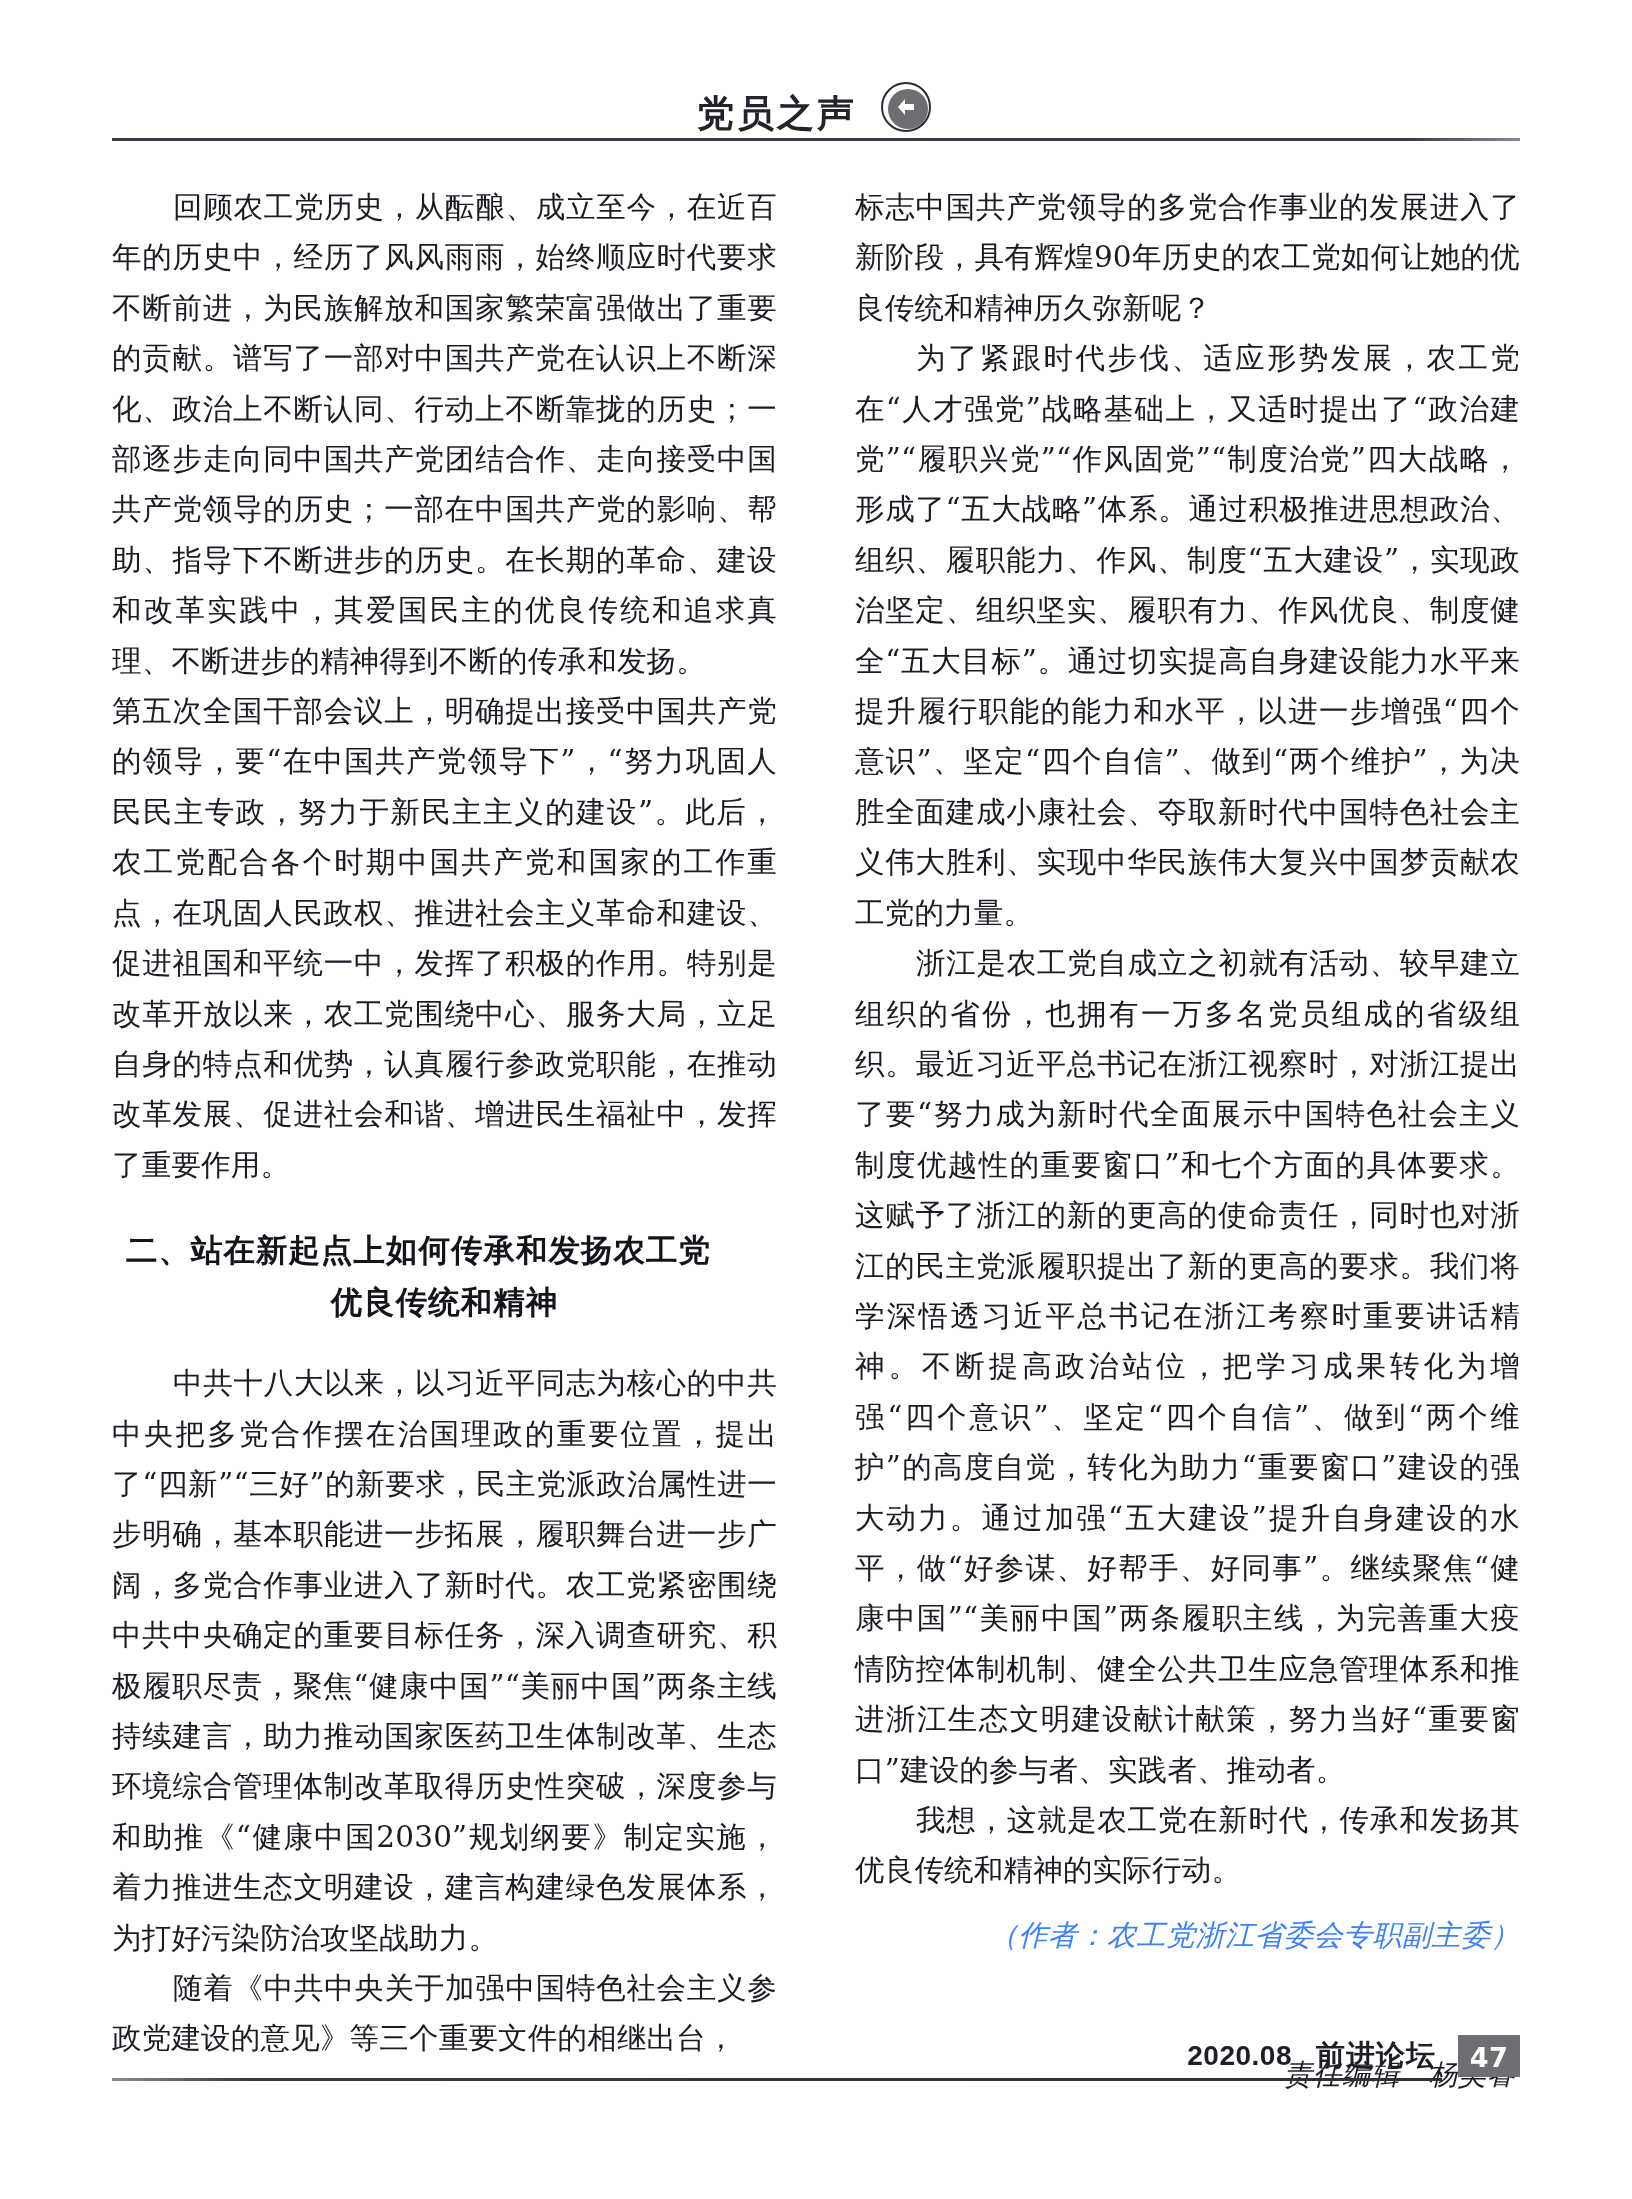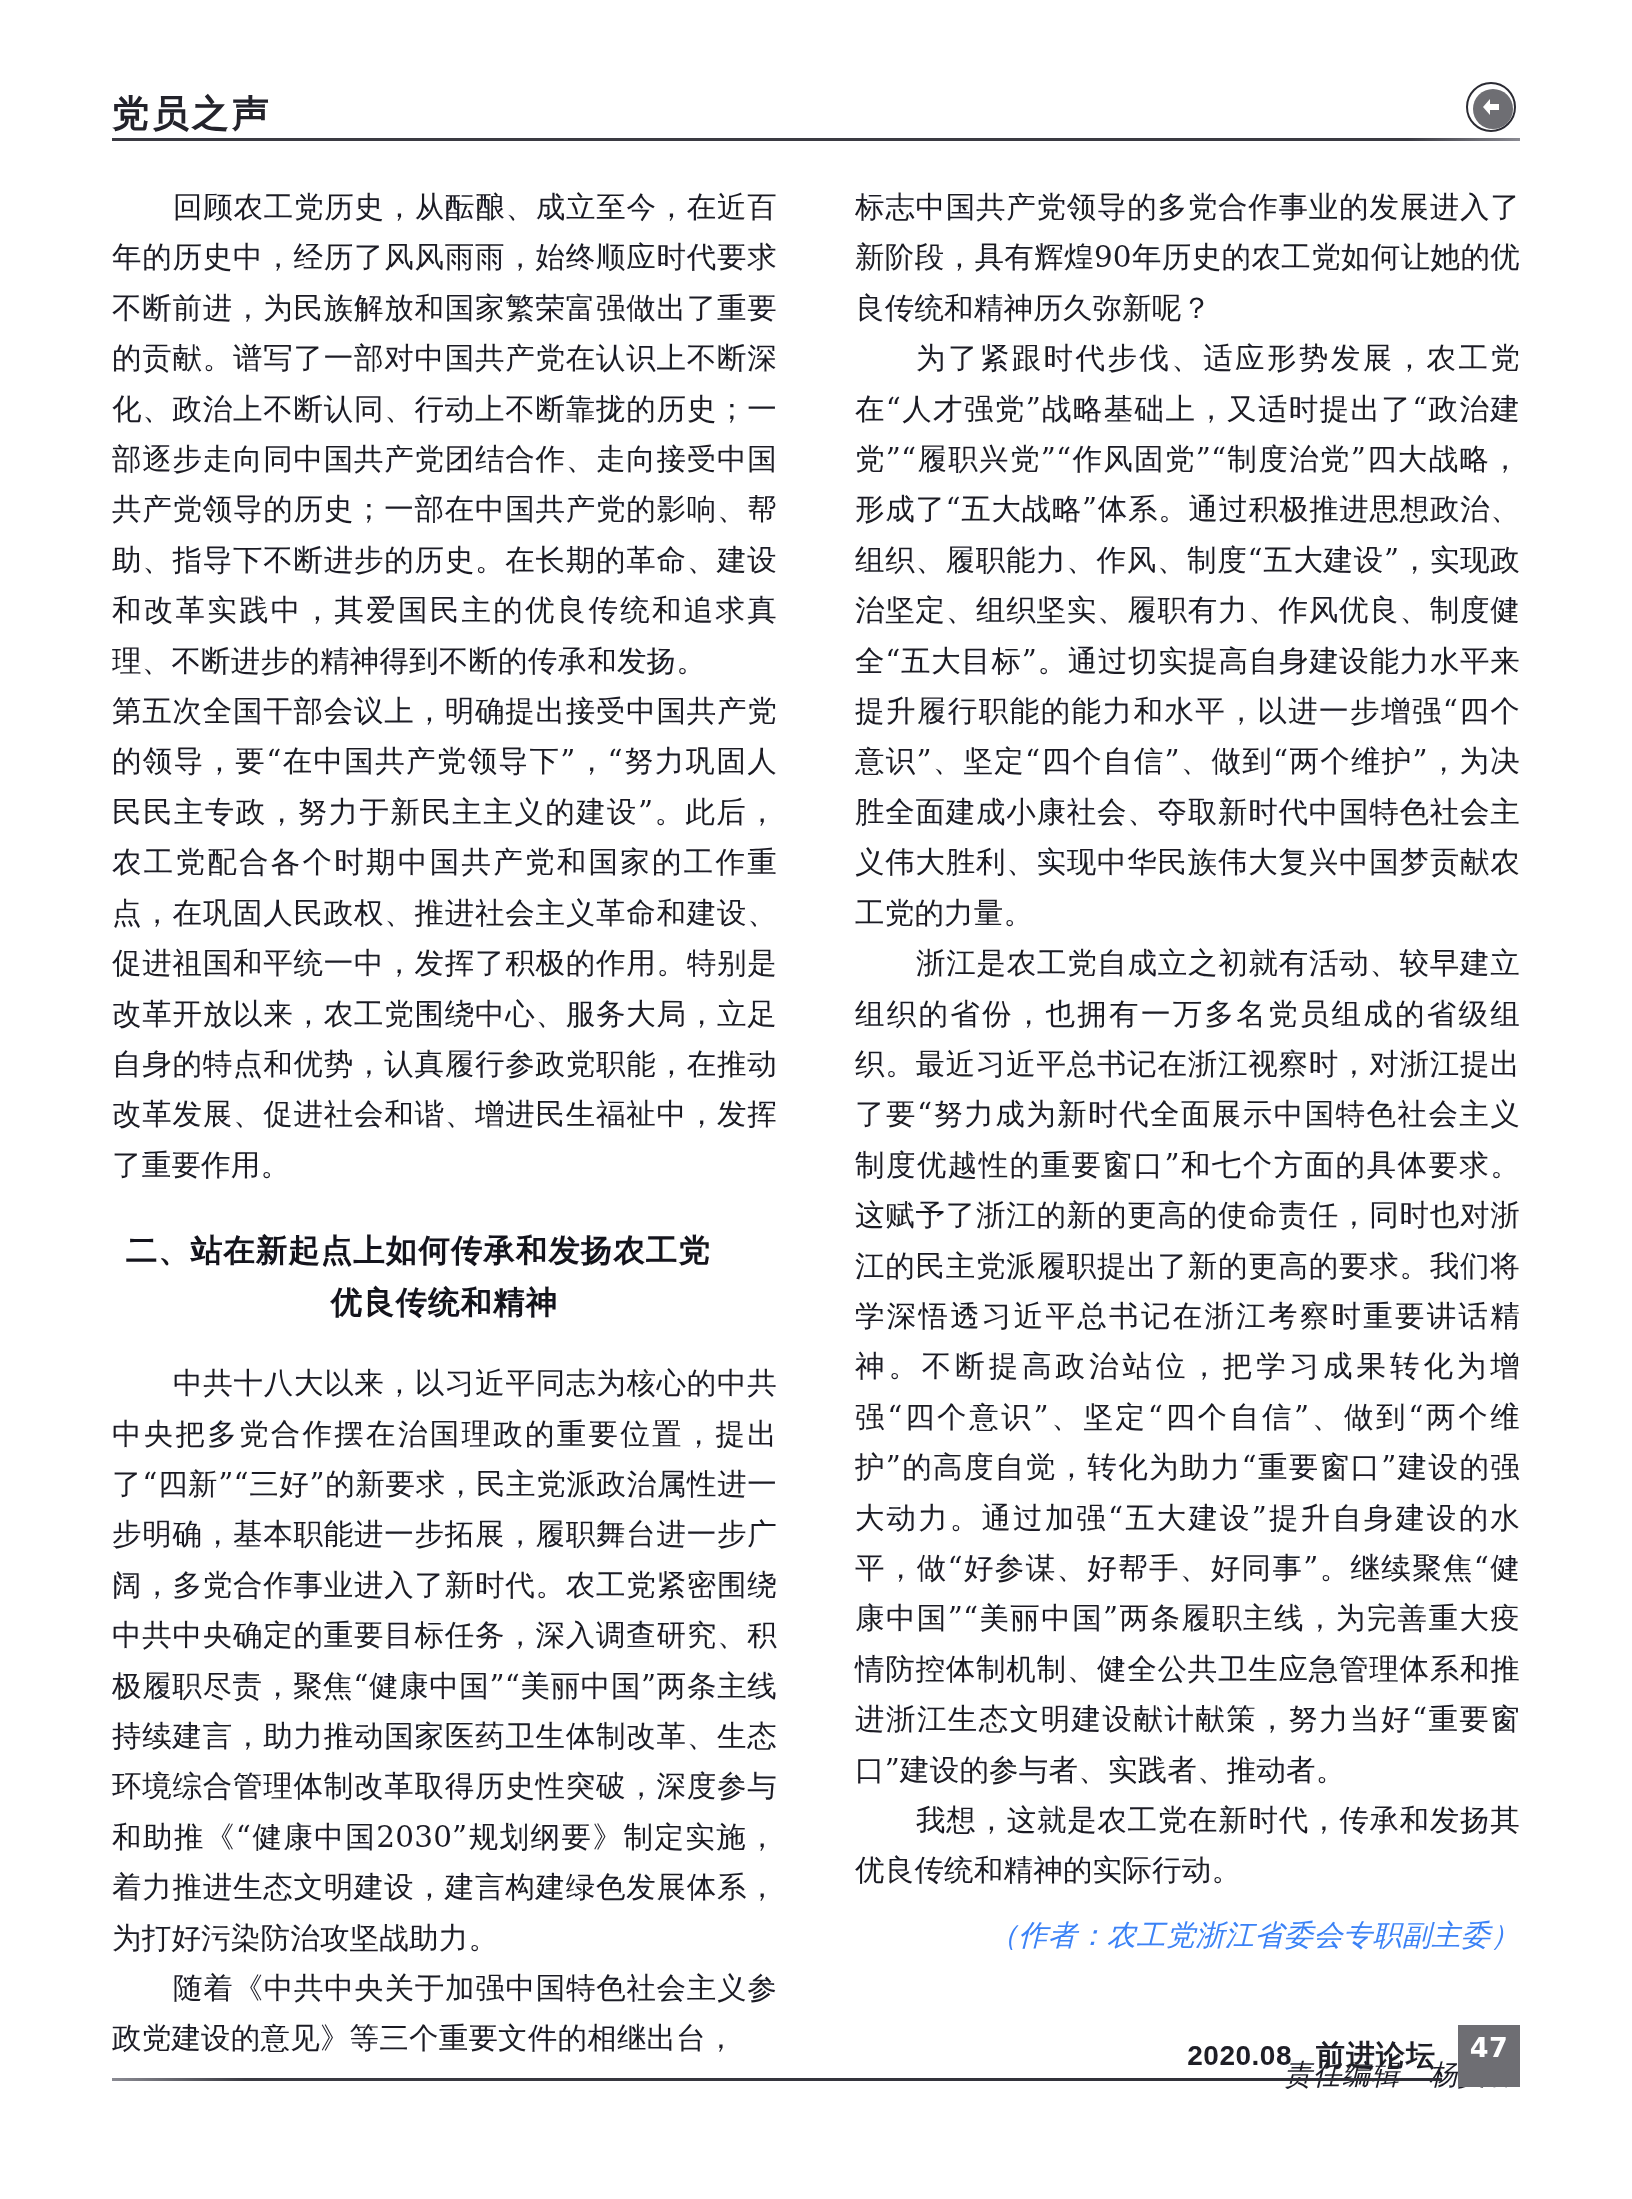--- a/index.html
+++ b/index.html
@@ -28,21 +28,21 @@
   .header {
     position: absolute;
     left: 112px;
     top: 60px;
     width: 1408px;
     height: 86px;
   }
   .header-inner {
     display: flex;
     align-items: flex-end;
-    justify-content: space-between;
+    justify-content: center;
     height: 76px;
     padding-right: 0px;
     box-sizing: border-box;
   }
   .header-title {
     font-family: "DejaVu Sans", "Liberation Sans", sans-serif;
     font-size: 37px;
     font-weight: 700;
     letter-spacing: 3px;
     color: #23232b;
@@ -180,21 +180,21 @@
     letter-spacing: 1px;
   }
   .footer-pageno {
     margin-left: 22px;
     background: #6e6e73;
     color: #ffffff;
     font-family: "DejaVu Sans", "Liberation Sans", sans-serif;
     font-size: 27px;
     font-weight: 700;
     width: 62px;
-    height: 62px;
+    height: 42px;
     line-height: 46px;
     text-align: center;
     letter-spacing: 0.5px;
   }
   .footer-rule {
     position: absolute;
     left: 0;
     top: 46px;
     width: 1330px;
     height: 3px;

